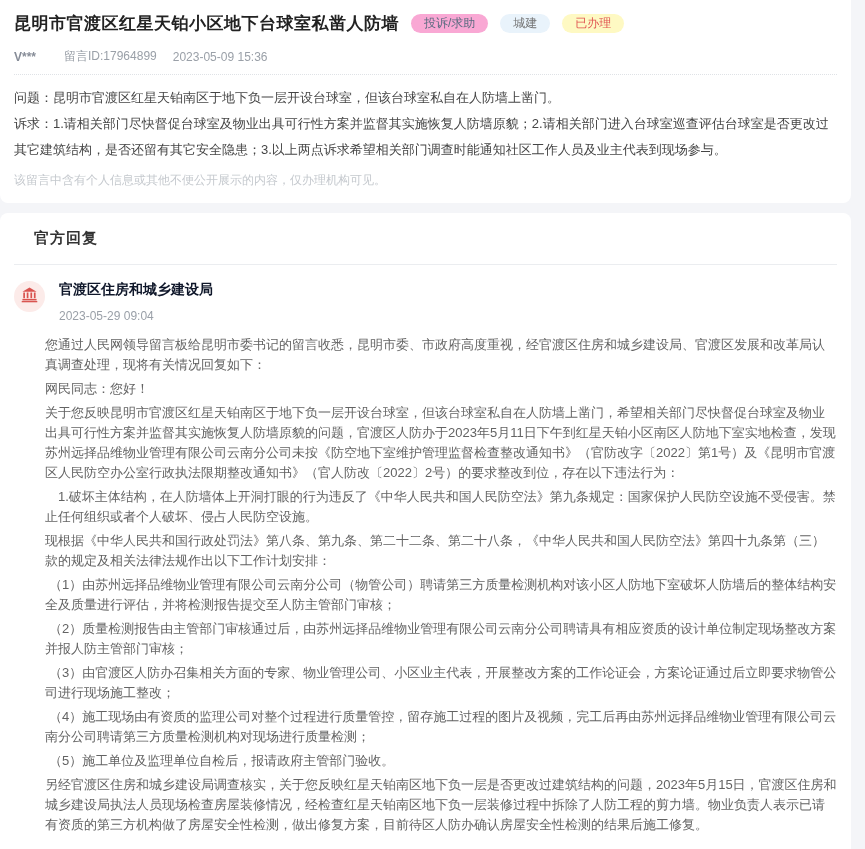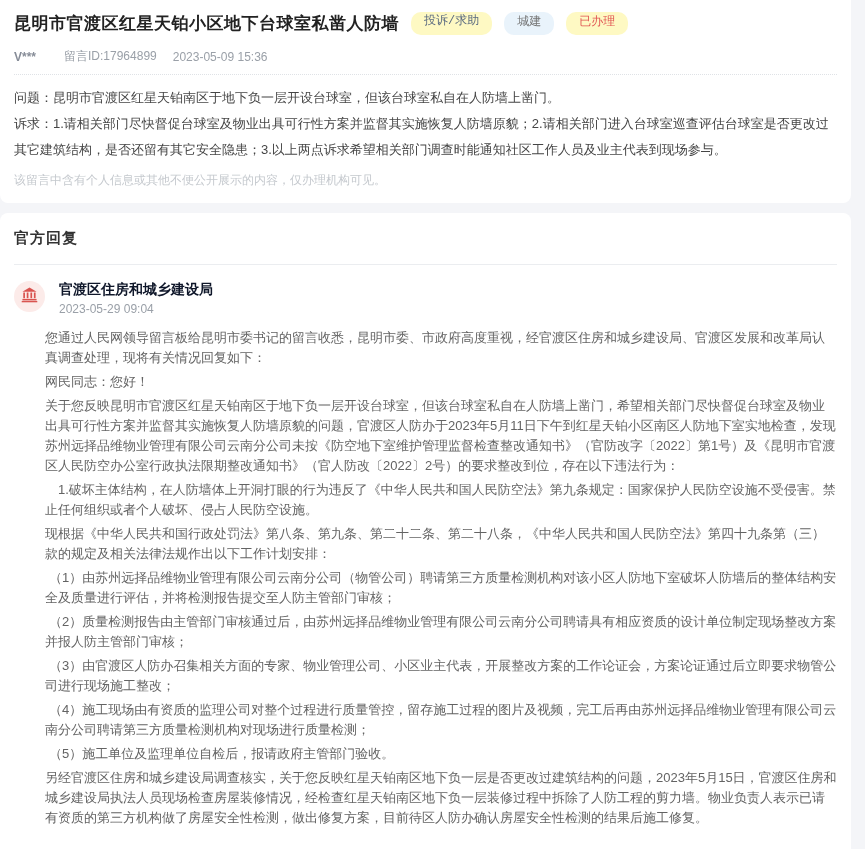--- a/index.html
+++ b/index.html
@@ -8,51 +8,51 @@
     background: #f4f5f8;
     font-family: "Liberation Sans", "DejaVu Sans", sans-serif;
     color: #444;
   }
   .page { width: 851px; display: flex; flex-direction: column; height: 100%; }
   .card { background: #ffffff; }
   .card-top { border-radius: 0 0 8px 8px; padding: 12px 14px 14px 14px; }
   .card-reply { border-radius: 8px 8px 0 0; margin-top: 10px; padding: 16px 14px 14px 14px; flex: 1; position: relative; }
 
   
-  .title-row { display: flex; }
+  .title-row { display: flex; align-items: center; }
   .post-title { font-size: 17px; font-weight: bold; color: #222; letter-spacing: 0.5px; }
   .tag {
     display: inline-block; font-size: 12px; line-height: 19px; padding: 0 13px;
     border-radius: 10px; margin-left: 12px; white-space: nowrap;
   }
-  .tag-gray { background: #fef9c3; color: #5b6b80; font-family: Liberation Mono, monospace; }
+  .tag-gray { background: #f9a8d4; color: #5b6b80; }
   .tag-blue { background: #e9f3fb; color: #737373; }
   .tag-red  { background: #fef9c3; color: #e15653; }
 
   .meta-row { margin-top: 13px; font-size: 12px; color: #9aa0a8; display: flex; align-items: center; }
   .meta-author { color: #878d98; font-weight: bold; margin-right: 28px; }
   .meta-id { margin-right: 16px; }
 
   .dotted-divider { border-top: 1px dotted #dfe2e6; margin: 9px 0 10px 0; }
 
   .q-text { font-size: 13px; line-height: 26px; color: #454545; }
   .privacy-note { font-size: 12px; color: #c5c9ce; margin-top: 9px; font-family: Liberation Mono, monospace; }
 
   
-  .reply-title { font-size: 15px; font-weight: bold; color: #333; letter-spacing: 1px; }
+  .reply-title { font-size: 15px; font-weight: bold; color: #333; letter-spacing: 1px; margin-left: 20px; }
   .reply-divider { border-top: 1px solid #ebedf0; margin: 16px 0 16px 0; }
 
   .agency-row { display: flex; align-items: flex-start; }
   .avatar {
     width: 31px; height: 31px; border-radius: 50%; background: #fcebe9;
     display: flex; align-items: center; justify-content: center; flex: none;
   }
   .agency-info { margin-left: 14px; }
   .agency-name { font-size: 14px; font-weight: bold; color: #0f172a; }
-  .agency-date { font-size: 12px; color: #9aa0a8; margin-top: 3px; }
+  .agency-date { font-size: 12px; color: #9aa0a8; margin-top: 10px; }
 
   .reply-body { margin-left: 31px; margin-top: 12px; font-size: 13px; color: #636363; }
   .reply-body p { line-height: 20px; margin: 1px 0 4px 0; }
   .reply-body p.ind { text-indent: 13px; }
   .reply-body p.ind-sm { text-indent: 4px; }
 </style>
 </head>
 <body>
 
 <div class="page">

